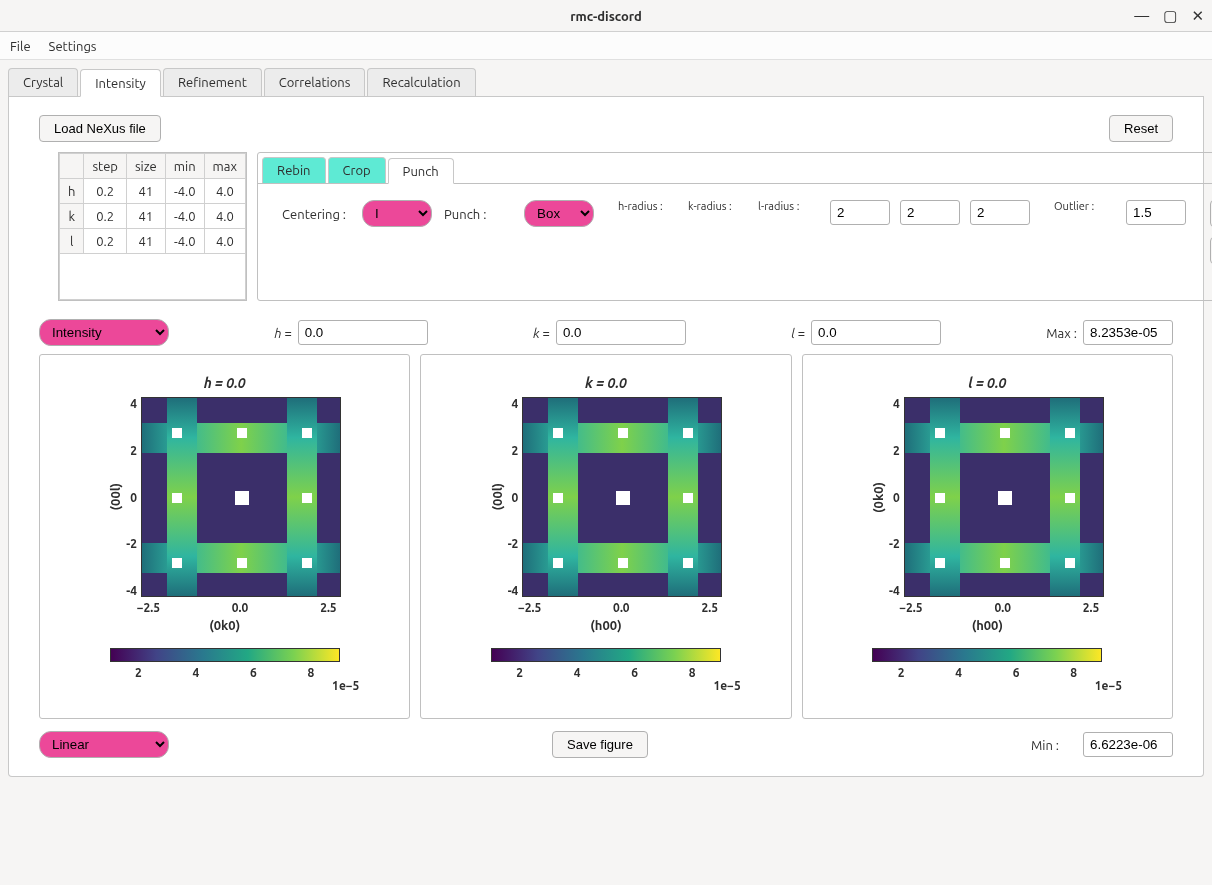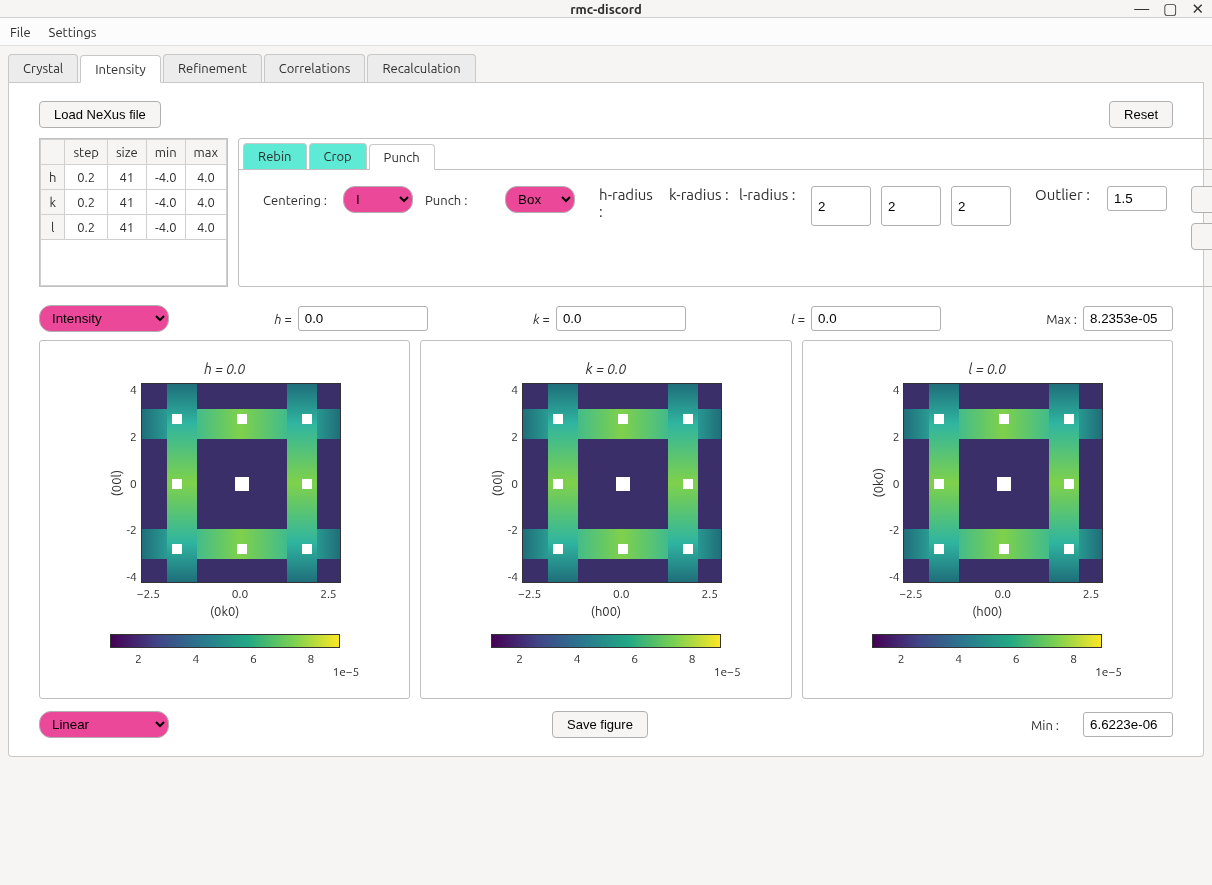--- a/index.html
+++ b/index.html
@@ -1,58 +1,58 @@
 <!DOCTYPE html>
 <html><head>
 <meta charset="utf-8">
 <style>
 * { box-sizing: border-box; margin: 0; padding: 0; }
 body { font-family: "Segoe UI", Ubuntu, "DejaVu Sans", sans-serif; font-size: 13px; background: #f6f5f4; color: #2e2e2e; width: 1212px; height: 885px; overflow: hidden; }
-.titlebar { height: 18px; display: flex; align-items: center; justify-content: center; position: relative; background: #f6f5f4; border-bottom: 1px solid #d0d0d0; }
+.titlebar { height: 32px; display: flex; align-items: center; justify-content: center; position: relative; background: #f6f5f4; border-bottom: 1px solid #d0d0d0; }
 .titlebar .title { font-weight: 600; }
 .titlebar .controls { position: absolute; right: 8px; display: flex; gap: 14px; }
 .titlebar .controls span { cursor: pointer; font-size: 15px; color: #333; }
 .menubar { height: 28px; display: flex; align-items: center; gap: 18px; padding: 0 10px; background: #fcfcfc; border-bottom: 1px solid #e0e0e0; }
 .menubar span { cursor: pointer; }
 .main-area { padding: 8px; }
 .tab-strip { display: flex; border-bottom: 1px solid #c8c8c8; }
 .tab { padding: 6px 14px; background: #ececec; border: 1px solid #c8c8c8; border-bottom: none; border-radius: 4px 4px 0 0; margin-right: 2px; cursor: pointer; }
 .tab.active { background: #fff; border-bottom: 1px solid #fff; position: relative; top: 1px; }
 .tab-content { border: 1px solid #c8c8c8; border-top: none; padding: 18px 30px; background: #fff; border-radius: 0 0 4px 4px; }
 .top-btn-row { display: flex; justify-content: space-between; margin-bottom: 10px; }
 button { background: #f6f5f4; border: 1px solid #b0b0b0; border-radius: 4px; padding: 5px 14px; font-size: 13px; cursor: pointer; }
-.upper-grid { display: flex; gap: 10px; }
+.upper-grid { display: flex; gap: 10px; margin-left: 19px; }
 .table-wrap { border: 1px solid #c0c0c0; width: 395px; }
 table { border-collapse: collapse; width: 100%; }
 th, td { border: 1px solid #d0d0d0; padding: 5px 8px; text-align: center; font-weight: normal; }
 th { background: #f6f5f4; }
 td.row-header { background: #f6f5f4; width: 24px; }
 .table-filler { height: 46px; }
 .punch-panel { flex: 1; border: 1px solid #c0c0c0; border-radius: 3px; }
 .subtab-strip { display: flex; padding: 4px 4px 0 4px; border-bottom: 1px solid #c0c0c0; }
 .subtab { padding: 5px 14px; background: #5eead4; border: 1px solid #c8c8c8; border-bottom: none; border-radius: 4px 4px 0 0; margin-right: 2px; cursor: pointer; }
 .subtab.active { background: #fff; border-bottom: 1px solid #fff; position: relative; top: 1px; }
 .punch-body { padding: 16px 24px; display: flex; gap: 24px; align-items: flex-start; }
 .punch-col { display: flex; flex-direction: row; gap: 12px; }
 .field-row { display: flex; align-items: center; gap: 8px; }
 .field-label { min-width: 72px; }
 select { border: 1px solid #b0b0b0; border-radius: 12px; padding: 4px 8px; background: #ec4899; min-width: 70px; }
 input[type="text"] { border: 1px solid #b0b0b0; border-radius: 3px; padding: 4px 6px; width: 60px; }
 .radius-labels { display: flex; gap: 10px; margin-bottom: 6px; }
-.radius-labels span { width: 60px; font-size: 15px; }
+.radius-labels span { width: 60px; font-size: 11px; }
 .radius-inputs { display: flex; gap: 10px; }
 .punch-actions { display: flex; flex-direction: column; gap: 10px; margin-left: auto; }
 .punch-actions button { width: 80px; }
 .slice-row { display: flex; align-items: center; gap: 10px; margin-top: 18px; margin-bottom: 8px; }
 .slice-row select { width: 130px; }
 .slice-row .spacer { flex: 1; }
 .slice-row .slice-field { display: flex; align-items: center; gap: 6px; }
 .slice-row .slice-field input { width: 130px; }
 .plots { display: flex; gap: 10px; }
-.plot-panel { flex: 1; border: 1px solid #c0c0c0; border-radius: 3px; padding: 20px 20px 20px 20px; display: flex; flex-direction: column; align-items: center; }
+.plot-panel { flex: 1; border: 1px solid #c0c0c0; border-radius: 3px; padding: 20px 20px 26px 20px; display: flex; flex-direction: column; align-items: center; font-weight: bold; }
 .plot-title { font-style: italic; font-size: 14px; margin-bottom: 6px; }
 .plot-body { display: flex; align-items: center; }
 .ylabel { writing-mode: vertical-rl; transform: rotate(180deg); font-size: 13px; margin-right: 4px; }
 .yticks { display: flex; flex-direction: column; justify-content: space-between; height: 200px; text-align: right; font-size: 12px; margin-right: 4px; }
 .heatmap { width: 200px; height: 200px; position: relative; border: 1px solid #333; background: #3b2f6a; overflow: hidden; }
 .heatmap .cross-h, .heatmap .cross-v { position: absolute; background: linear-gradient(90deg, #1f6e7a, #2fb5a0 20%, #7fd14a 50%, #2fb5a0 80%, #1f6e7a); }
 .heatmap .cross-h { height: 30px; width: 100%; }
 .heatmap .cross-v { width: 30px; height: 100%; background: linear-gradient(180deg, #1f6e7a, #2fb5a0 20%, #7fd14a 50%, #2fb5a0 80%, #1f6e7a); }
 .heatmap .h1 { top: 25px; } .heatmap .h2 { top: 145px; }
 .heatmap .v1 { left: 25px; } .heatmap .v2 { left: 145px; }

